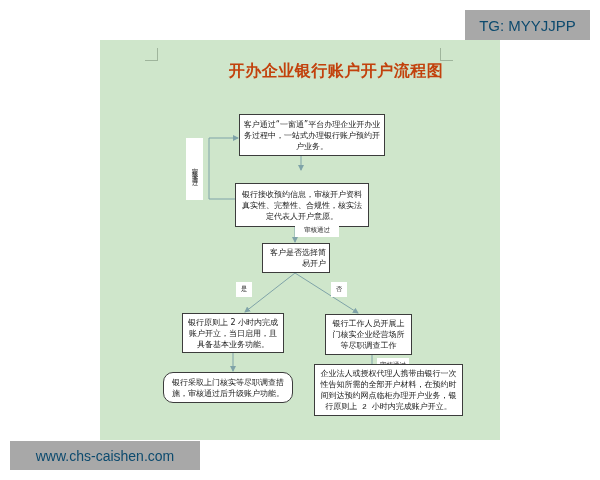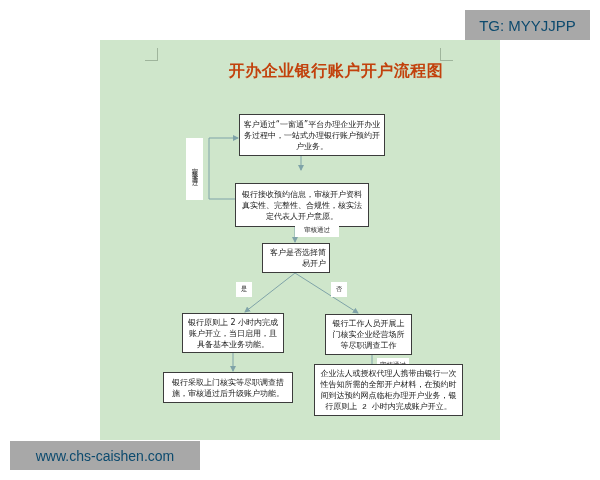--- a/index.html
+++ b/index.html
@@ -89,21 +89,21 @@
   </div>
 
   <div class="lbl" style="left:136px; top:242px; width:16px; height:15px;">是</div>
 
   <div class="lbl" style="left:231px; top:242px; width:16px; height:15px;">否</div>
 
   <div class="box" style="left:82px; top:273px; width:102px; height:40px;">
     <span>银行原则上 2 小时内完成账户开立，当日启用，且具备基本业务功能。</span>
   </div>
 
-  <div class="box" style="left:63px; top:332px; width:130px; height:31px;">
+  <div class="box" style="left:63px; top:332px; width:130px; height:31px;border-radius:10px;">
     <span>银行采取上门核实等尽职调查措施，审核通过后升级账户功能。</span>
   </div>
 
   <div class="box" style="left:225px; top:274px; width:87px; height:41px;align-items:center;">
     <span>银行工作人员开展上门核实企业经营场所等尽职调查工作</span>
   </div>
 
   <div class="lbl" style="left:277px; top:318px; width:32px; height:14px;">审核通过</div>
 
   <div class="box" style="left:214px; top:324px; width:149px; height:52px;font-family:Liberation Mono, monospace;">

